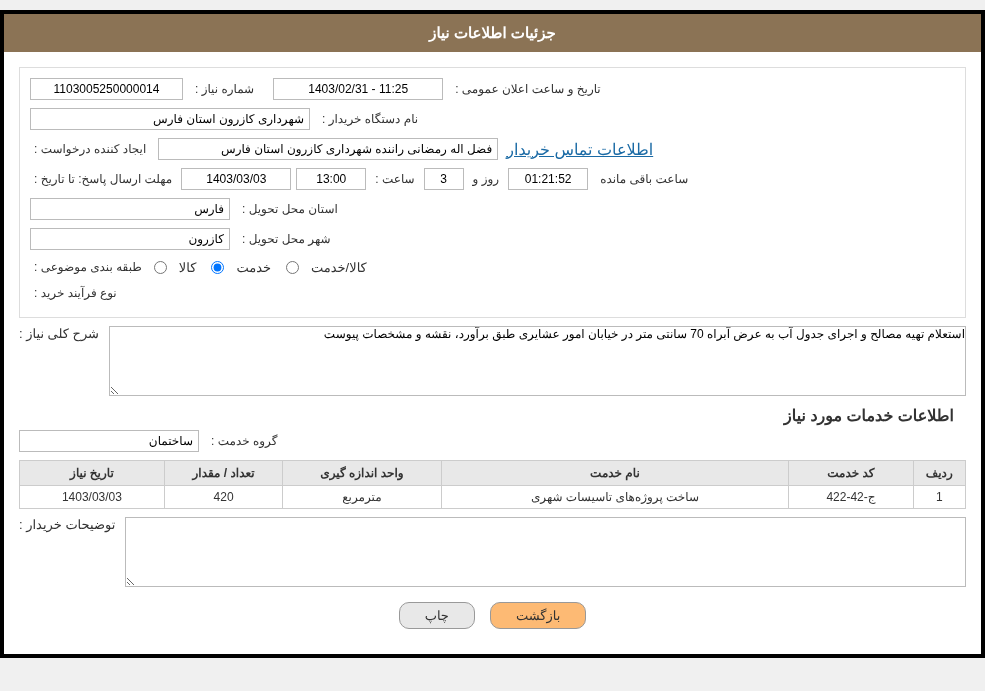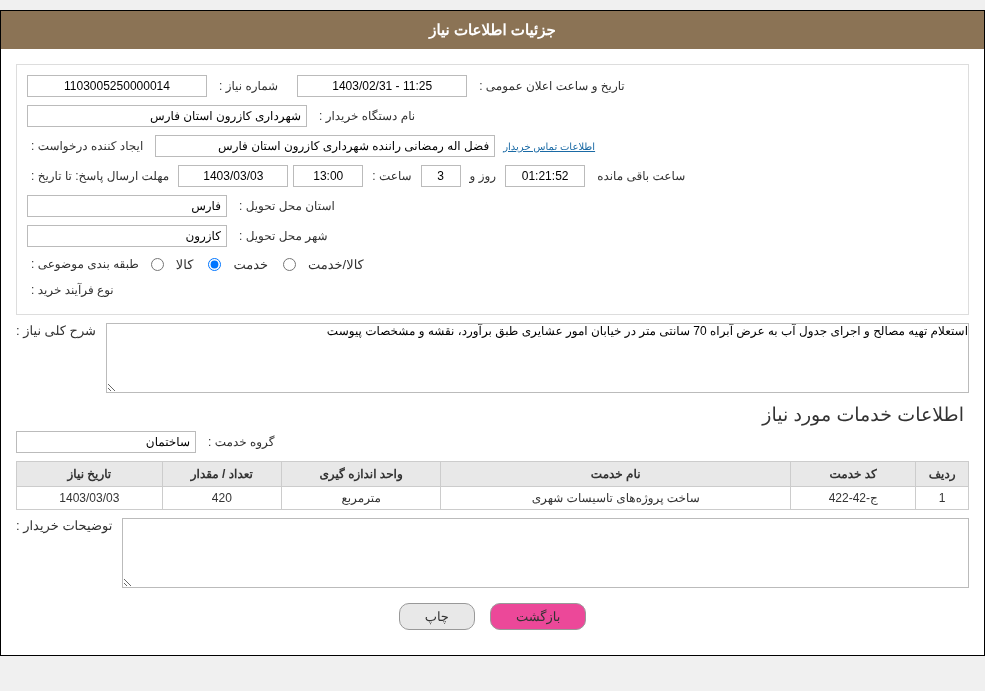--- a/index.html
+++ b/index.html
@@ -7,34 +7,34 @@
       font-family: Tahoma, Arial, sans-serif;
       font-size: 13px;
       background: #f0f0f0;
       direction: rtl;
       color: #333;
     }
     .page-container {
       max-width: 985px;
       margin: 10px auto;
       background: #fff;
-      border: 1px solid #000000;
+      border: 4px solid #000000;
     }
     .page-header {
       background: #8B7355;
       color: #fff;
       text-align: center;
       padding: 10px;
       font-size: 15px;
       font-weight: bold;
     }
     .content-area {
       padding: 15px;
     }
-    .link-blue { color: #1a6aa5; text-decoration: underline; cursor: pointer; font-size: 10px; }
+    .link-blue { color: #1a6aa5; text-decoration: underline; cursor: pointer; font-size: 16px; }
     .label-cell {
       font-size: 12px;
       color: #333;
       white-space: nowrap;
       padding: 2px 4px;
     }
     .input-box {
       border: 1px solid #bbb;
       padding: 3px 5px;
       font-size: 12px;
@@ -50,24 +50,24 @@
       direction: rtl;
     }
     .radio-item {
       display: flex;
       align-items: center;
       gap: 12px;
     }
     .radio-item input[type=radio] { margin: 0; }
     
     .section-divider {
-      font-weight: normal;
-      font-size: 19px;
-      color: #333;
-      margin: 10px 5px 5px 0;
+      font-weight: bold;
+      font-size: 16px;
+      color: #333;
+      margin: 10px 12px 5px 0;
     }
     
     .notice-text {
       font-size: 12px;
       color: #333;
       direction: rtl;
       text-align: right;
       line-height: 1.6;
     }
     
@@ -99,21 +99,21 @@
       margin-bottom: 10px;
     }
     .btn {
       padding: 5px 25px;
       font-size: 13px;
       font-family: Tahoma, Arial, sans-serif;
       border: 1px solid #999;
       cursor: pointer;
       border-radius: 10px;
     }
-    .btn-back { background: #ec4899; color: #333; }
+    .btn-back { background: #fdba74; color: #333; }
     .btn-print { background: #e8e8e8; color: #333; }
     
     .textarea-buyer {
       width: 100%;
       min-height: 70px;
       border: 1px solid #bbb;
       resize: vertical;
       font-family: Tahoma, Arial, sans-serif;
       font-size: 12px;
       direction: rtl;
@@ -141,21 +141,21 @@
 
     <div style="border:1px solid #ddd; padding:10px; margin-bottom:8px;">
 
       <div class="flex-row" style="justify-content:flex-end; margin-bottom:8px; gap:15px;">
         <div class="flex-row">
           <span class="label-cell">تاریخ و ساعت اعلان عمومی :</span>
           <input class="input-box" style="width: 170px; direction: ltr; text-align: center;" type="text" readonly="" value="1403/02/31 - 11:25">
         </div>
         <div class="flex-row">
           <span class="label-cell">شماره نیاز :</span>
-          <input class="input-box" style="width: 180px; direction: ltr; text-align: center;" type="text" readonly="" value="1103005250000014">
+          <input class="input-box" style="width: 153px; direction: ltr; text-align: center;" type="text" readonly="" value="1103005250000014">
         </div>
       </div>
 
       <div class="flex-row" style="justify-content:flex-end; margin-bottom:8px;">
         <span class="label-cell">نام دستگاه خریدار :</span>
         <input class="input-box" style="width: 280px;" type="text" readonly="" value="شهرداری کازرون استان فارس">
       </div>
 
       <div class="flex-row" style="justify-content:flex-end; margin-bottom:8px;">
         <a class="link-blue">اطلاعات تماس خریدار</a>

